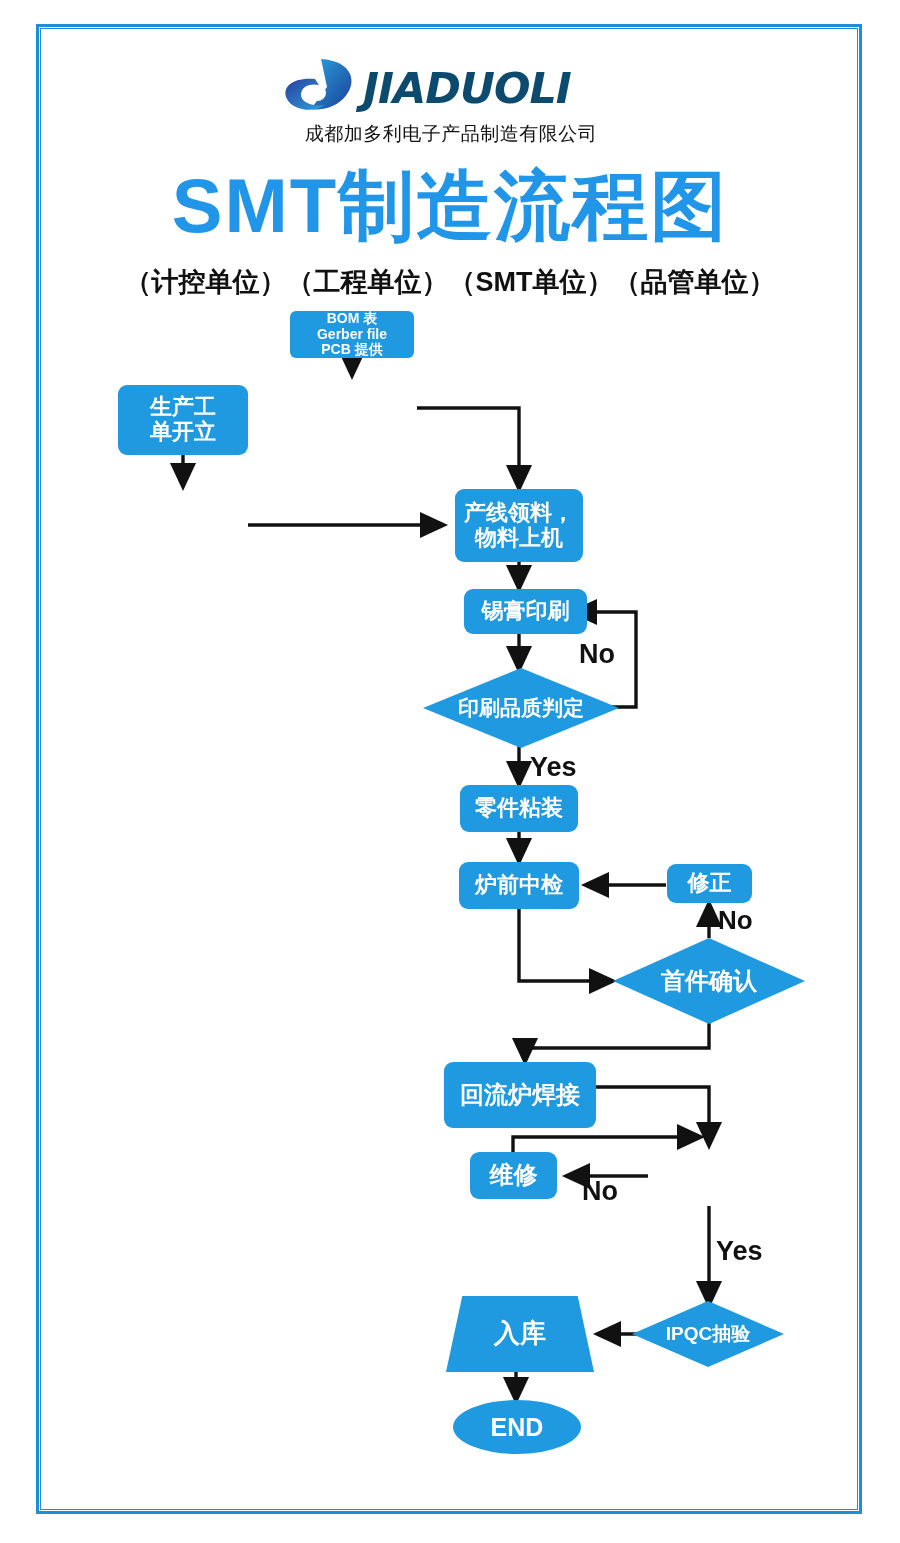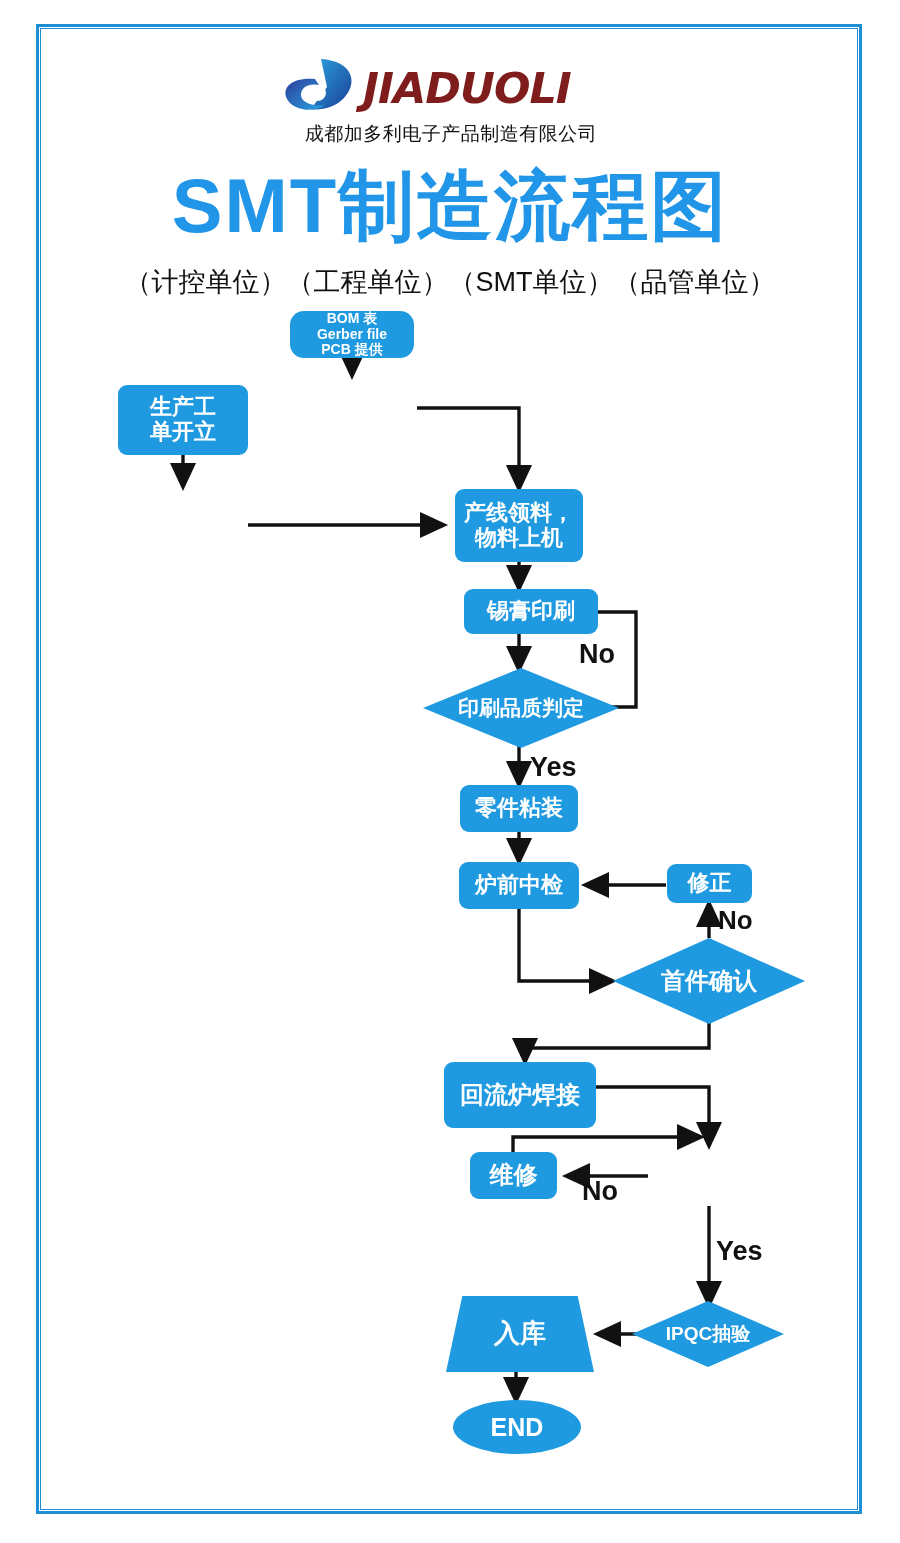--- a/index.html
+++ b/index.html
@@ -20,50 +20,50 @@
     border:1px solid #1e8fd5;box-sizing:border-box;
   }
 
   
   .logo-wrap{position:absolute;left:281px;top:57px;width:340px;height:96px;}
   .logo-mark{position:absolute;left:0;top:0;width:96px;height:62px;}
   .logo-word{
     position:absolute;left:82px;top:6px;
     font-family:"DejaVu Sans","Liberation Sans",sans-serif;
     font-size:43px;font-weight:bold;font-style:italic;
-    letter-spacing:-1px;color:#7f1d1d;white-space:nowrap;
+    letter-spacing:-1px;color:#0c4a6e;white-space:nowrap;
   }
   .logo-cn{
     position:absolute;left:0px;top:64px;width:340px;
     text-align:center;font-size:19px;font-weight:normal;color:#111;
     letter-spacing:0.5px;white-space:nowrap;
   }
 
   
   .main-title{
     position:absolute;left:0;top:168px;width:900px;text-align:center;
     font-size:76px;font-weight:bold;color:#2196e8;
     letter-spacing:2px;line-height:1;white-space:nowrap;
   }
   .sub-title{
     position:absolute;left:0;top:264px;width:900px;text-align:center;
-    font-size:27px;font-weight:normal;color:#111;
+    font-size:27px;font-weight:bold;color:#111;
     letter-spacing:0px;white-space:nowrap;
   }
 
   
   #flow{position:absolute;left:0;top:0;width:900px;height:1543px;}
   .node{
     position:absolute;box-sizing:border-box;
     display:flex;align-items:center;justify-content:center;
     color:#ffffff;font-weight:bold;text-align:center;
     line-height:1.12;white-space:pre-line;
   }
   .rbox{background:#1f9ae0;border-radius:9px;}
-  .rbox-sm{background:#1f9ae0;border-radius:14px;}
+  .rbox-sm{background:#1f9ae0;border-radius:6px;}
   .diamond{
     background:#1f9ae0;
     clip-path:polygon(50% 0,100% 50%,50% 100%,0 50%);
   }
   .trap{
     background:#1f9ae0;
     clip-path:polygon(11% 0,89% 0,100% 100%,0 100%);
   }
   .oval{background:#1f9ae0;border-radius:50%;}
 
@@ -157,21 +157,21 @@
 PCB 提供</div>
 
 
   <div class="node rbox" style="left:118px;top:385px;width:130px;height:70px;font-size:22px;">生产工
 单开立</div>
 
 
   <div class="node rbox" style="left:455px;top:489px;width:128px;height:73px;font-size:22px;">产线领料，
 物料上机</div>
 
-  <div class="node rbox" style="left:464px;top:589px;width:134px;height:45px;font-size:22px;">锡膏印刷</div>
+  <div class="node rbox" style="left:464px;top:589px;width:123px;height:45px;font-size:22px;">锡膏印刷</div>
 
   <div class="node diamond" style="left:423px;top:668px;width:196px;height:80px;font-size:21px;">印刷品质判定</div>
 
   <div class="node rbox" style="left:460px;top:785px;width:118px;height:47px;font-size:22px;">零件粘装</div>
 
   <div class="node rbox" style="left:459px;top:862px;width:120px;height:47px;font-size:22px;">炉前中检</div>
 
   <div class="node rbox" style="left:667px;top:864px;width:85px;height:39px;font-size:22px;">修正</div>
 
   <div class="node diamond" style="left:613px;top:938px;width:192px;height:86px;font-size:24px;">首件确认</div>

